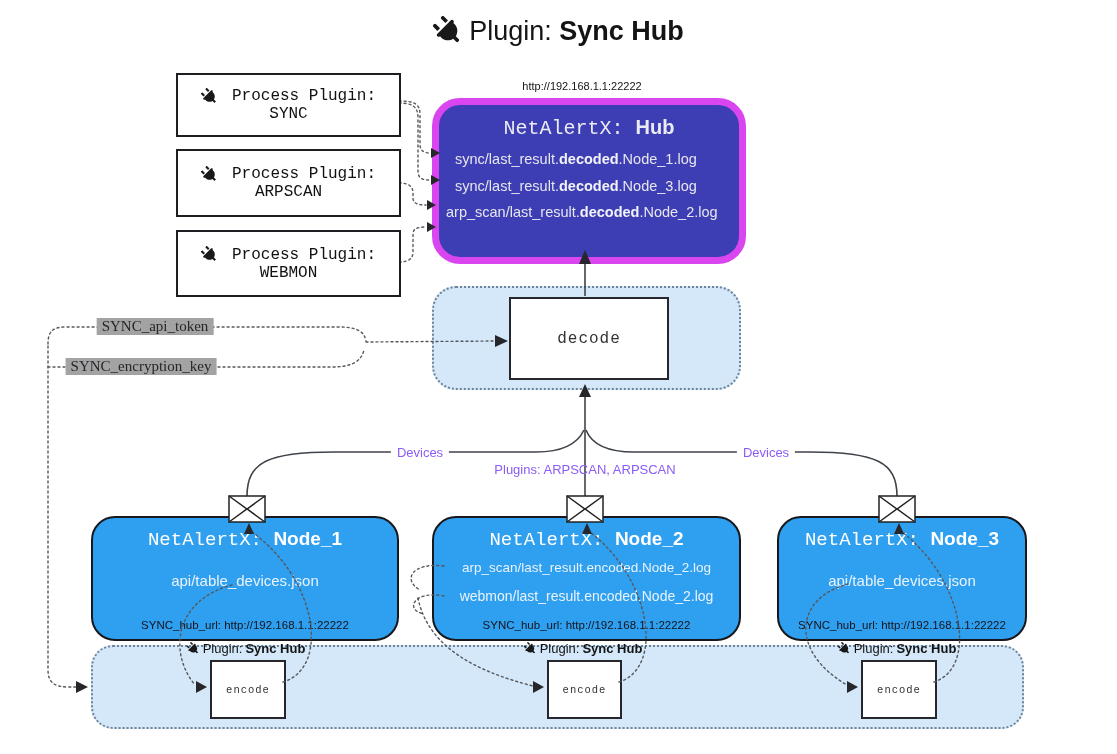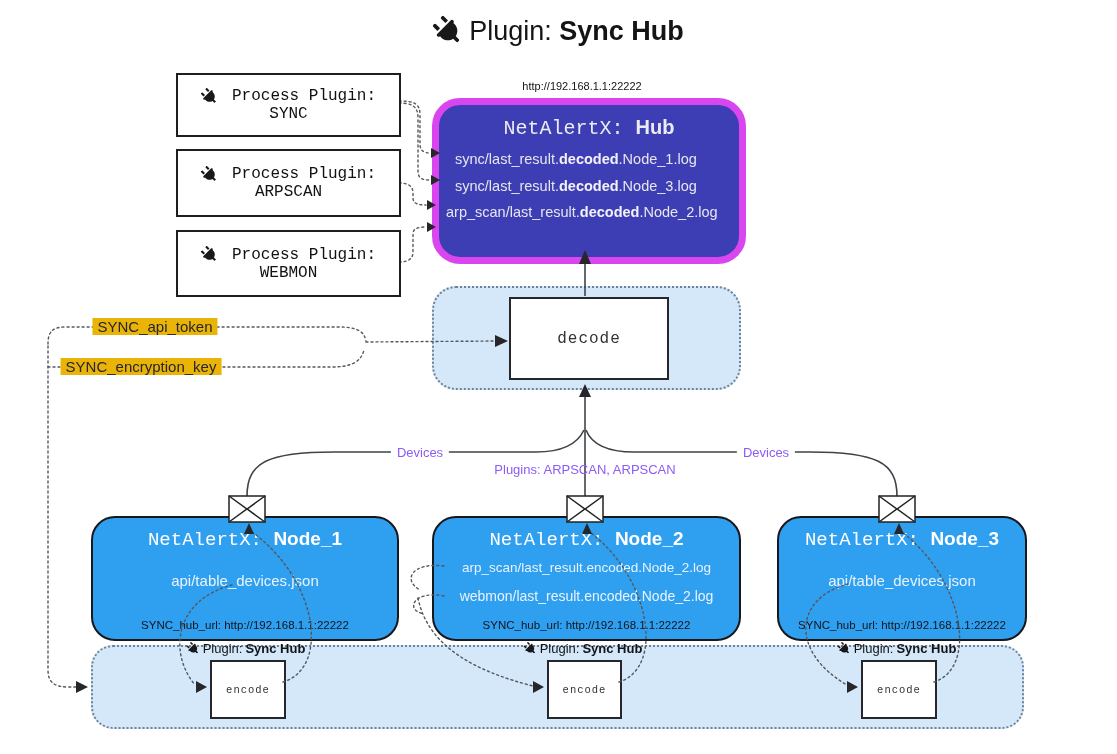--- a/index.html
+++ b/index.html
@@ -25,21 +25,21 @@
   .hub-log{font-size:14.5px;color:#e6e6ee;}
   .hub-log b{color:#f2f2f8;}
 
   
   .pbox{left:176px;width:221px;background:#fff;border:2px solid #1d1d22;
         display:flex;flex-direction:column;align-items:center;justify-content:center;
         font-family:"Liberation Mono","DejaVu Sans Mono",monospace;font-size:16px;color:#111;}
   .pbox .row{display:flex;align-items:center;gap:14px;}
 
   
-  .keylbl{background:#eab308;padding:0 5px;font-size:15px;color:#26262b;transform:translateX(-50%);}
+  .keylbl{background:#a3a3a3;padding:0 5px;font-size:15px;color:#26262b;transform:translateX(-50%);font-family:Liberation Serif, serif;}
 
   
   .panel{background:#d5e8fa;border:2px dotted #6d8399;border-radius:24px;}
   .whitebox{background:#fff;border:2px solid #26262b;display:flex;align-items:center;justify-content:center;
             font-family:"Liberation Mono","DejaVu Sans Mono",monospace;color:#333;}
 
   
   .edge-lbl{font-size:13px;color:#8b5cf6;transform:translateX(-50%);}
   .edge-lbl.masked{background:#fff;padding:0 6px;}
 

